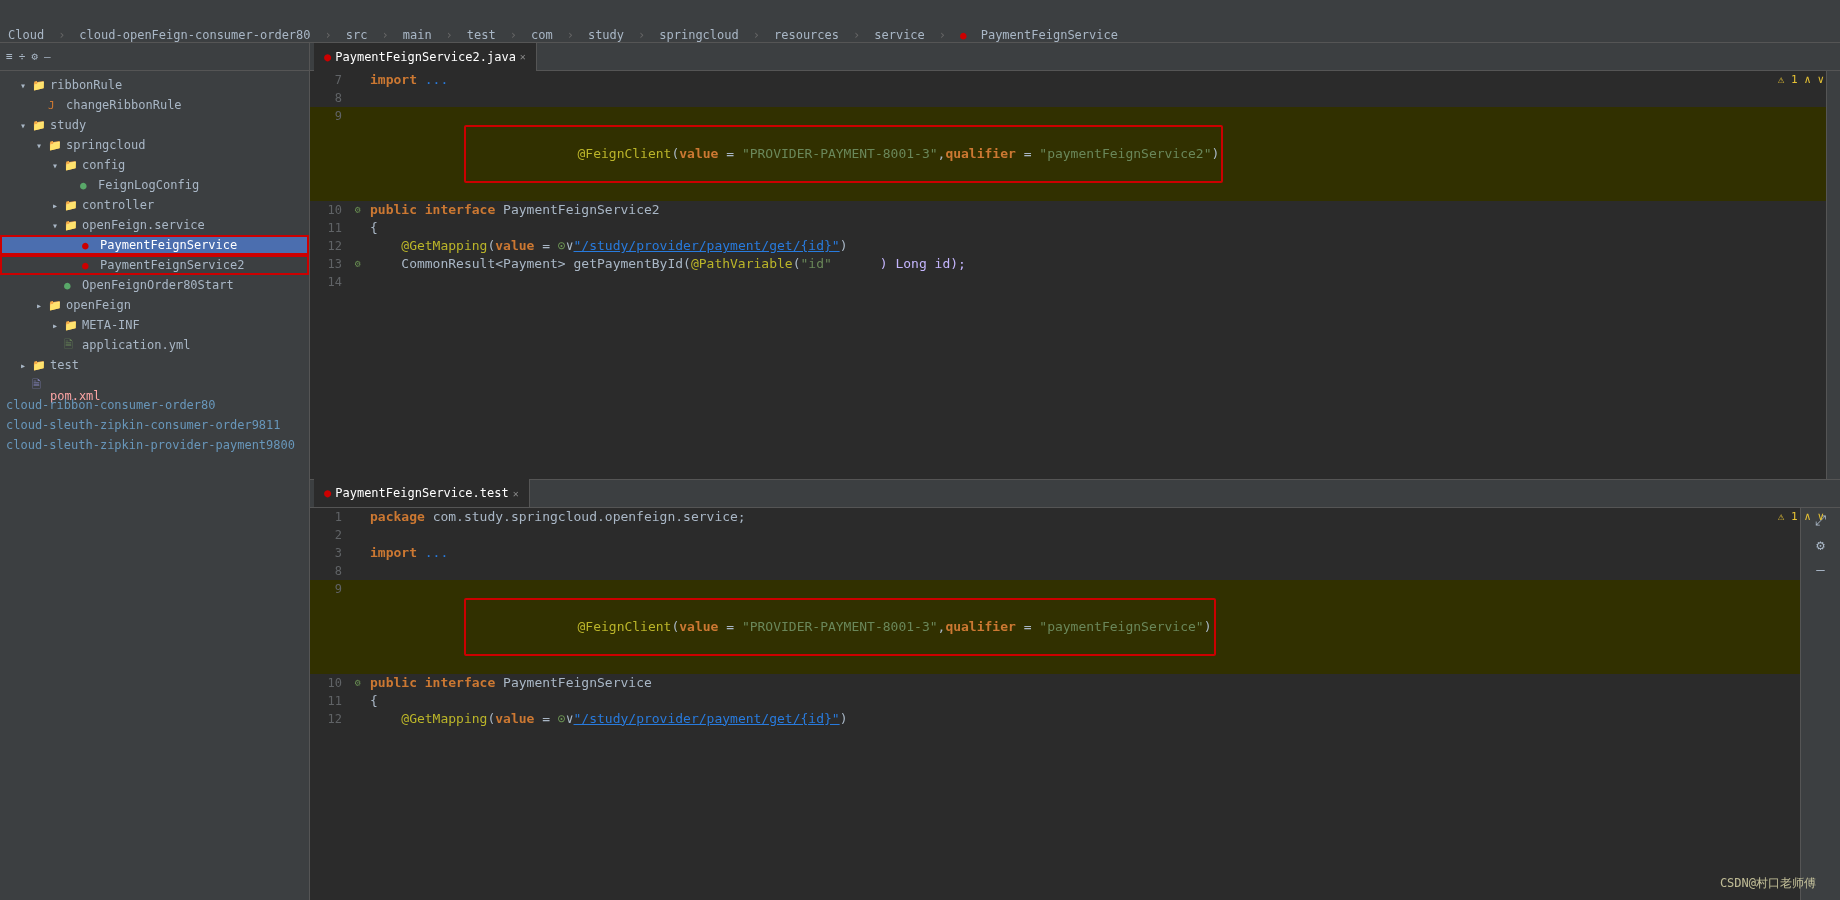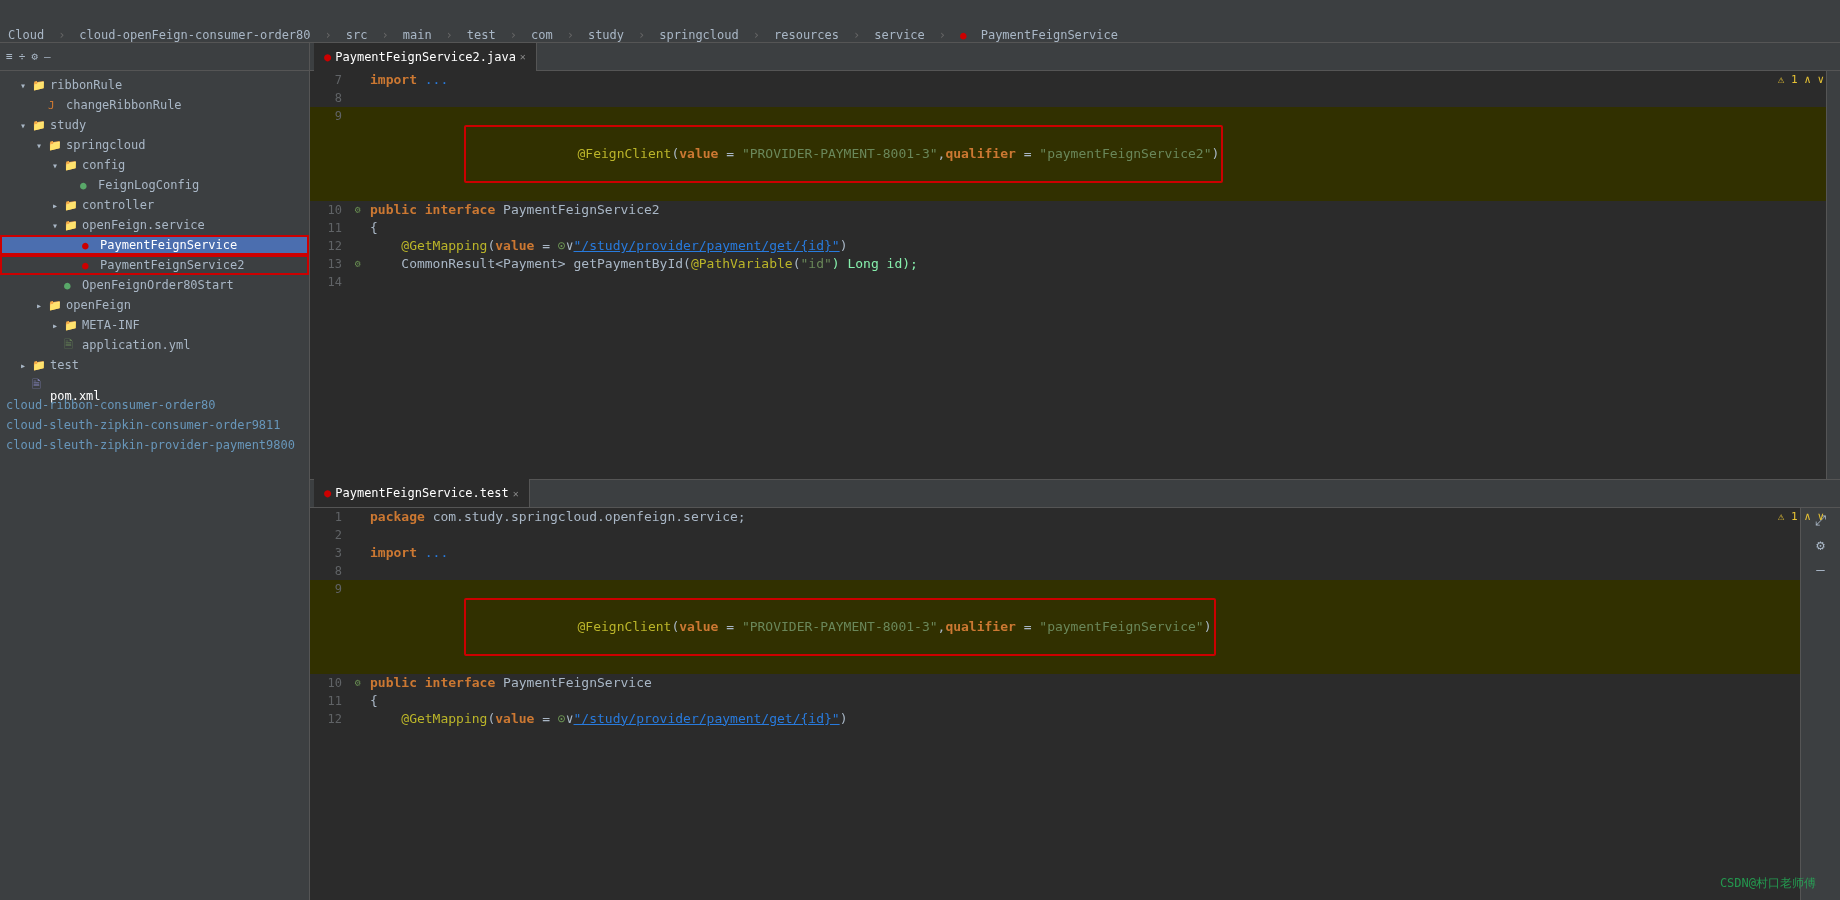--- a/index.html
+++ b/index.html
@@ -170,21 +170,21 @@
 
     .highlight-line-bg {
       background: #313000;
     }
 
     .csdn-watermark {
       position: fixed;
       bottom: 8px;
       right: 24px;
       font-size: 12px;
-      color: #22c55e;
+      color: #fef9c3;
       opacity: 0.7;
     }
   </style>
 </head>
 <body>
 
 <div class="breadcrumb-bar">
   <span>Cloud</span>
   <span class="sep">›</span>
   <span>cloud-openFeign-consumer-order80</span>
@@ -331,21 +331,21 @@
       <div class="tree-item">
         <span class="tree-indent"></span>
         <span class="tree-arrow">▸</span>
         <span class="tree-icon icon-folder">📁</span>
         <span>test</span>
       </div>
       <div class="tree-item">
         <span class="tree-indent"></span>
         <span class="tree-arrow"></span>
         <span class="tree-icon" style="color:#8888c6;">🗎</span>
-        <span style="color:#ffffff;margin-top:21px;">pom.xml</span>
+        <span style="color:#fca5a5;margin-top:21px;">pom.xml</span>
       </div>
 
       <div class="project-label">cloud-ribbon-consumer-order80</div>
       <div class="project-label">cloud-sleuth-zipkin-consumer-order9811</div>
       <div class="project-label">cloud-sleuth-zipkin-provider-payment9800</div>
     </div>
   </div>
 
   <div class="editor-area">
 
@@ -390,21 +390,21 @@
           <span class="line-content">{</span>
         </div>
         <div class="code-line">
           <span class="line-num">12</span>
           <span class="line-gutter"></span>
           <span class="line-content">    <span class="ann">@GetMapping</span><span style="color:#a9b7c6;">(</span><span class="kw">value</span> <span style="color:#a9b7c6;">= </span><span style="color:#6a9153;">⊙</span><span style="color:#a9b7c6;">∨</span><span class="link">"/study/provider/payment/get/{id}"</span><span style="color:#a9b7c6;">)</span></span>
         </div>
         <div class="code-line">
           <span class="line-num">13</span>
           <span class="line-gutter" style="color:#6a9153;">⚙</span>
-          <span class="line-content">    <span style="color:#a9b7c6;">CommonResult&lt;Payment&gt; getPaymentById(</span><span class="ann">@PathVariable</span><span style="color:#a9b7c6;">(</span><span class="str">"id"</span><span style="color:#86efac;">) Long id);</span></span>
+          <span class="line-content">    <span style="color:#a9b7c6;">CommonResult&lt;Payment&gt; getPaymentById(</span><span class="ann">@PathVariable</span><span style="color:#a9b7c6;">(</span><span class="str">"id"</span><span style="color:#c4b5fd;margin-left:48px;">) Long id);</span></span>
         </div>
         <div class="code-line">
           <span class="line-num">14</span>
           <span class="line-gutter"></span>
           <span class="line-content"></span>
         </div>
 
         <div style="position:absolute;right:0;top:0;width:14px;height:100%;background:#3c3f41;border-left:1px solid #555;"></div>
       </div>
     </div>

